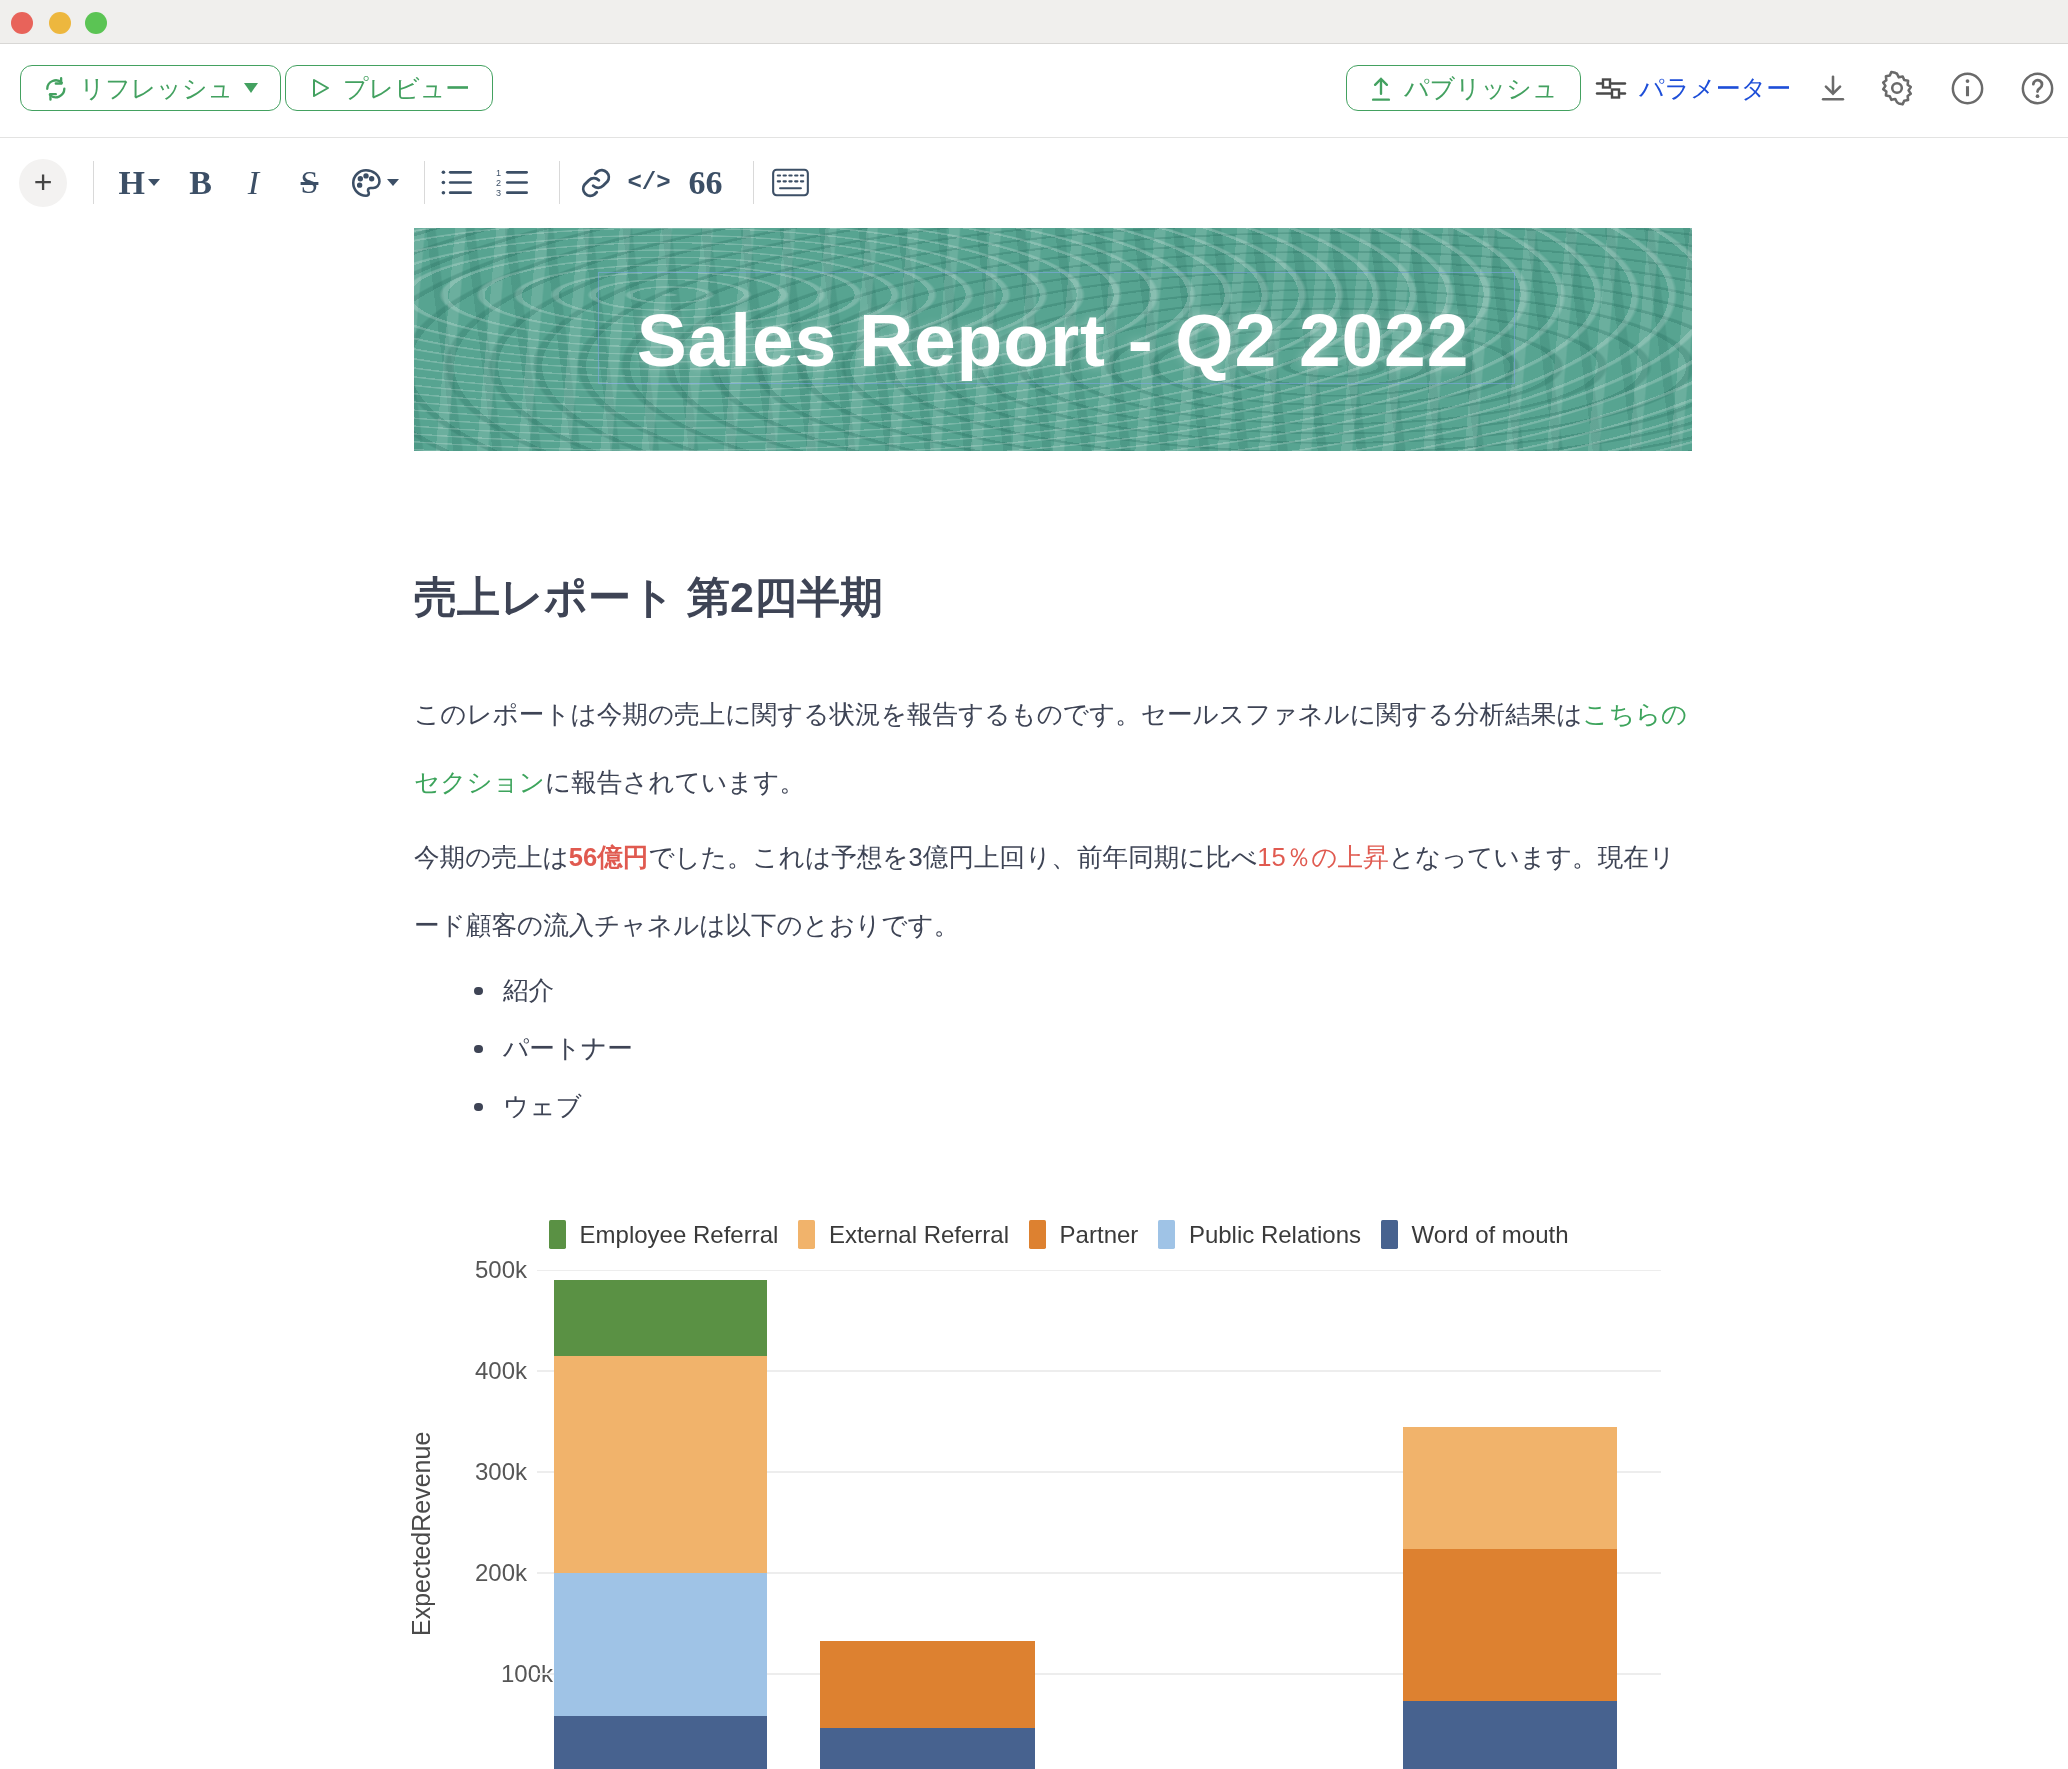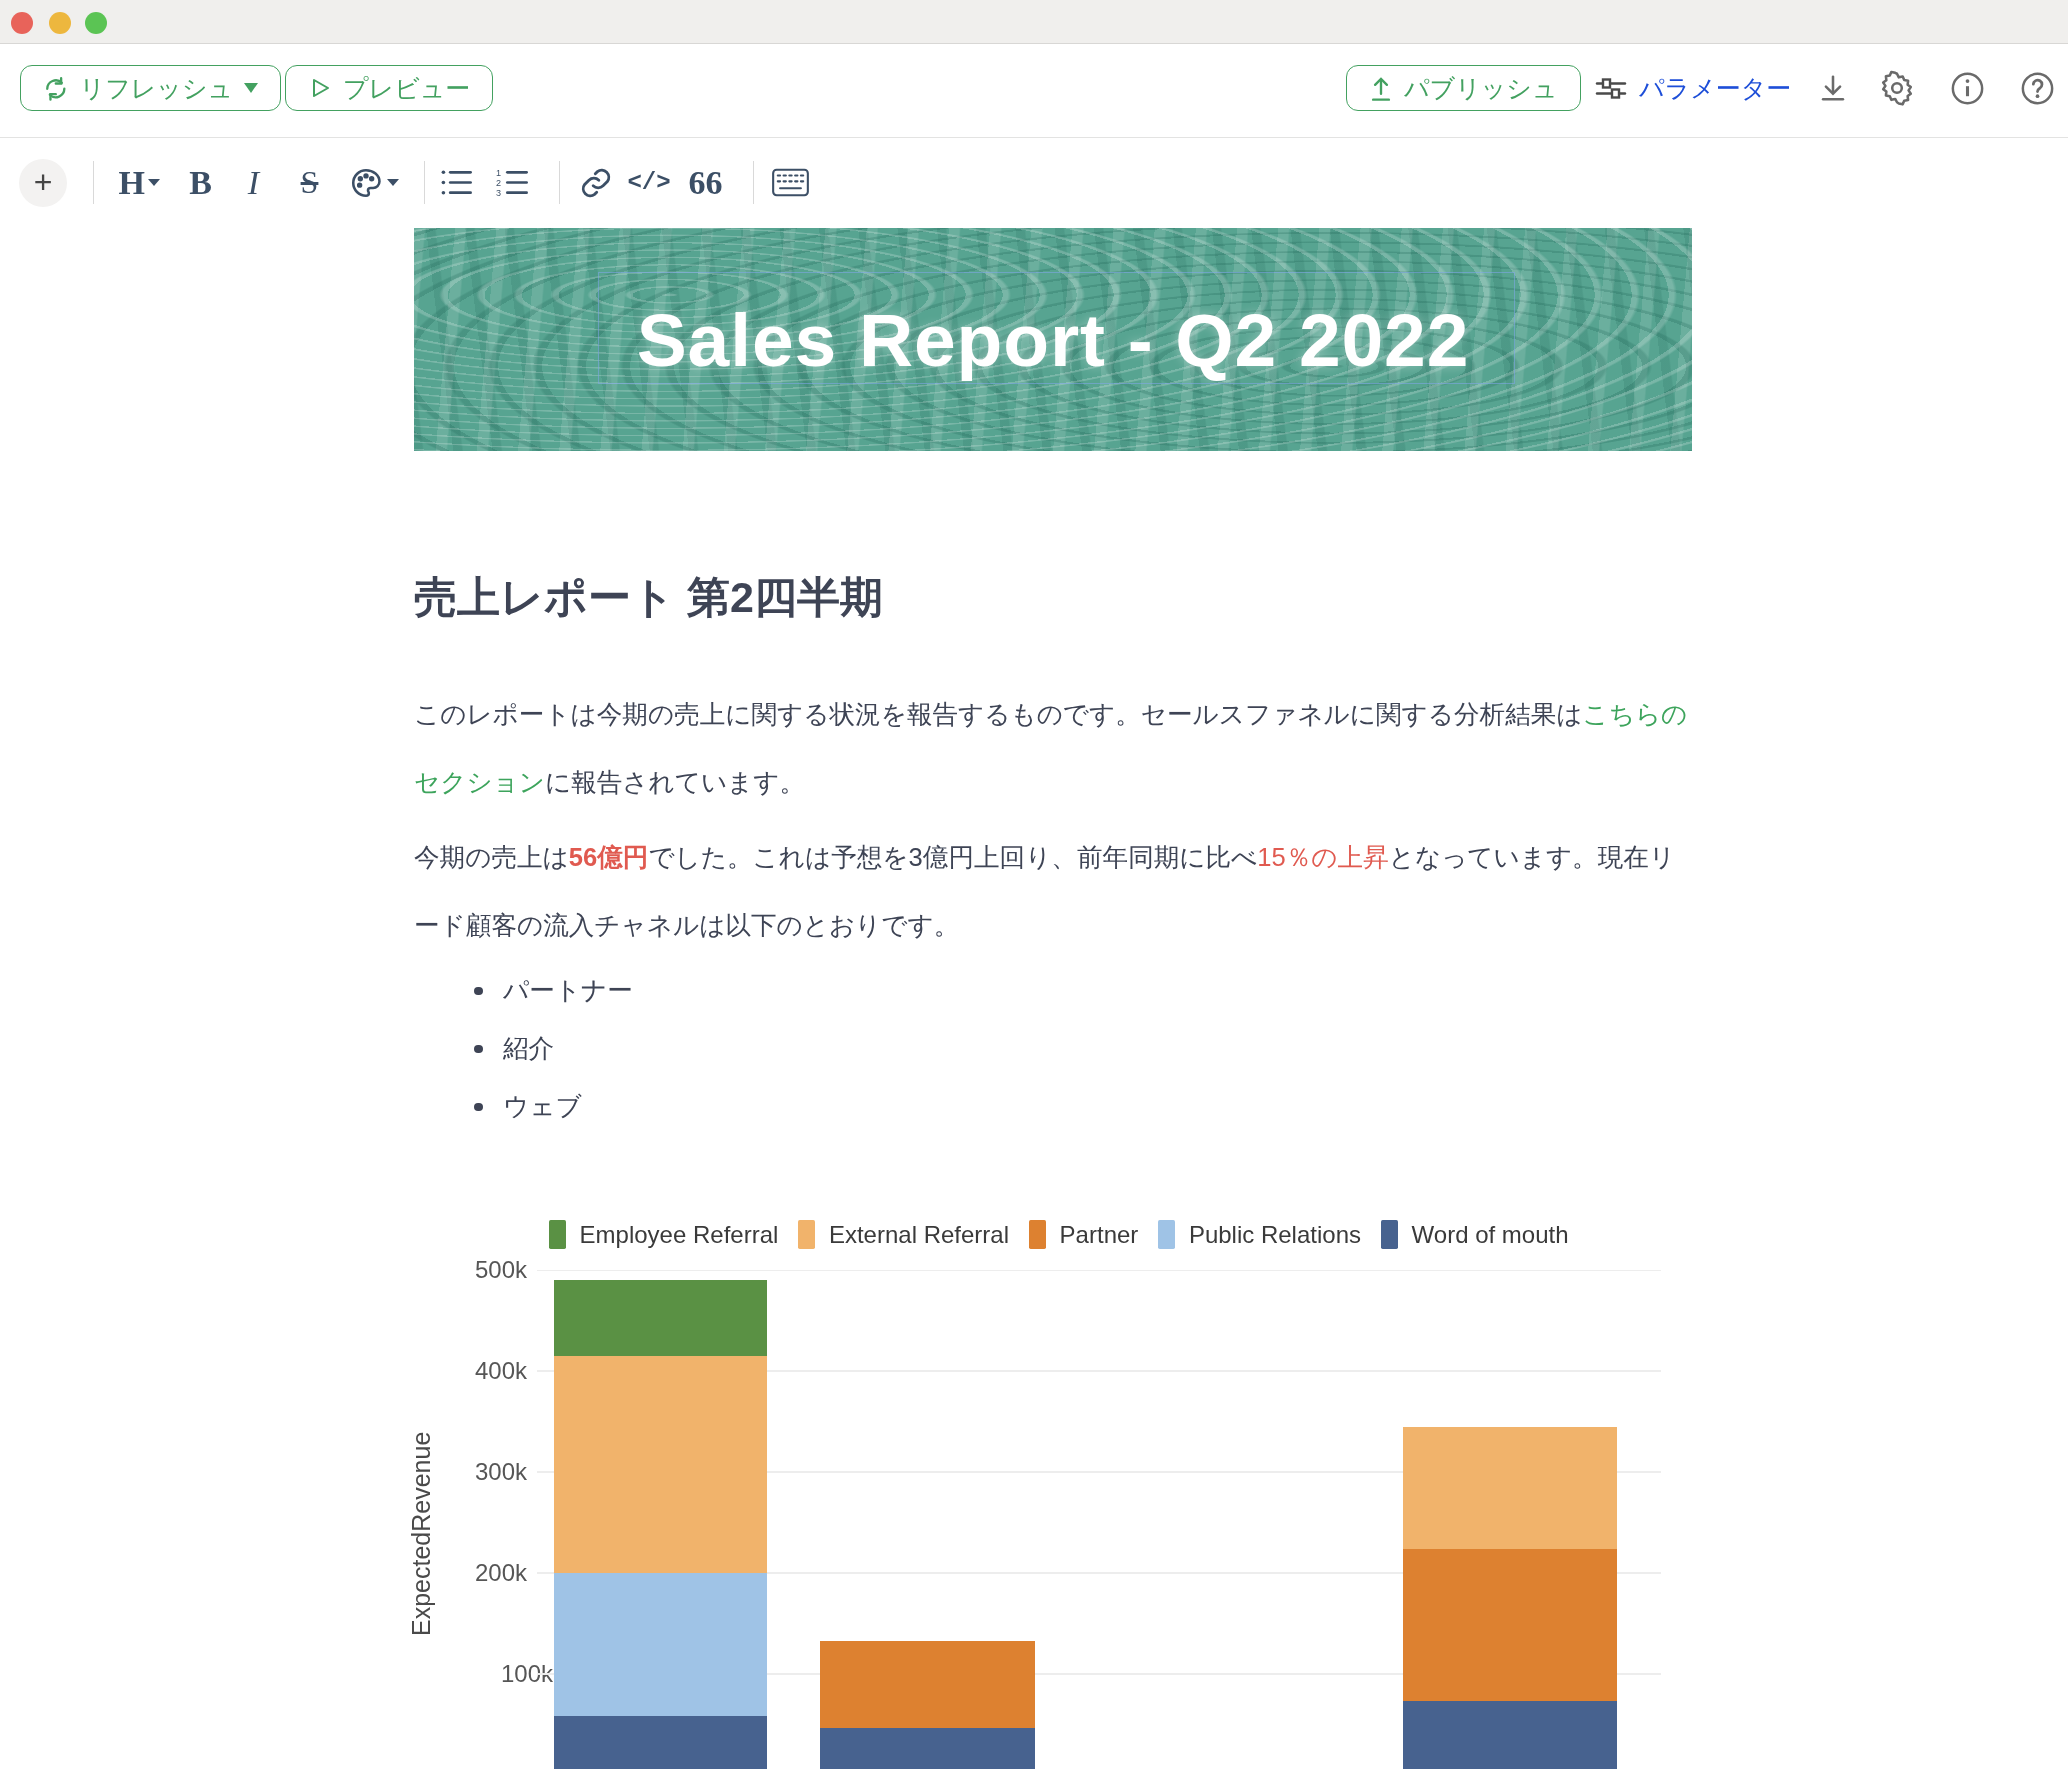--- a/index.html
+++ b/index.html
@@ -239,22 +239,22 @@
   <div id="hero-title">Sales Report - Q2 2022</div>
 </div>
 
 <h1 id="doc-heading">売上レポート 第2四半期</h1>
 
 <p class="para" style="top:680px;"><span>このレポートは今期の売上に関する状況を報告するものです。セールスファネルに関する分析結果は</span><span class="glink">こちらのセクション</span><span>に報告されています。</span></p>
 
 <p class="para" style="top:823px;"><span>今期の売上は</span><span class="red bold">56億円</span><span>でした。これは予想を3億円上回り、前年同期に比べ</span><span class="red">15％の上昇</span><span>となっています。現在リード顧客の流入チャネルは以下のとおりです。</span></p>
 
 <ul id="bullets">
+  <li>紹介</li>
   <li>パートナー</li>
-  <li>紹介</li>
   <li>ウェブ</li>
 </ul>
 
 <div id="legend">
     <div class="leg-item">
       <span class="leg-swatch" style="background: rgb(90, 145, 68);"></span>
       <span class="leg-label">Employee Referral</span>
     </div>
     <div class="leg-item">
       <span class="leg-swatch" style="background: rgb(241, 179, 107);"></span>

